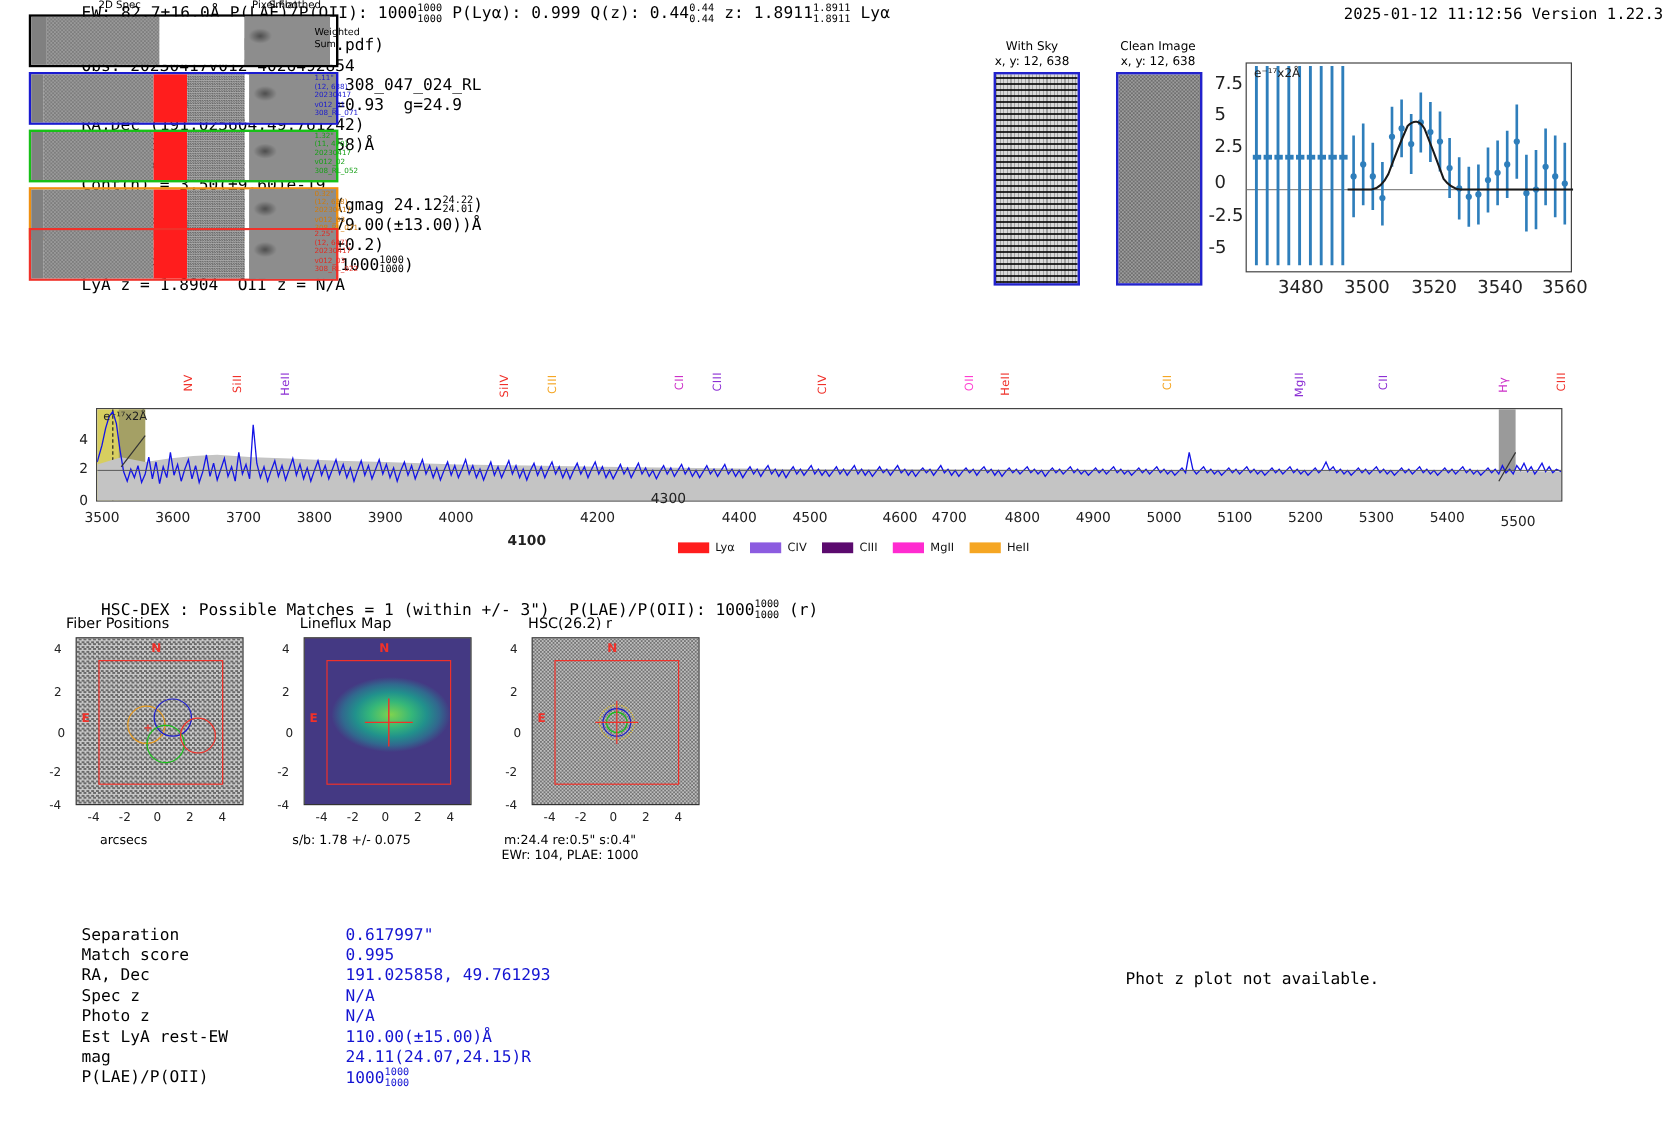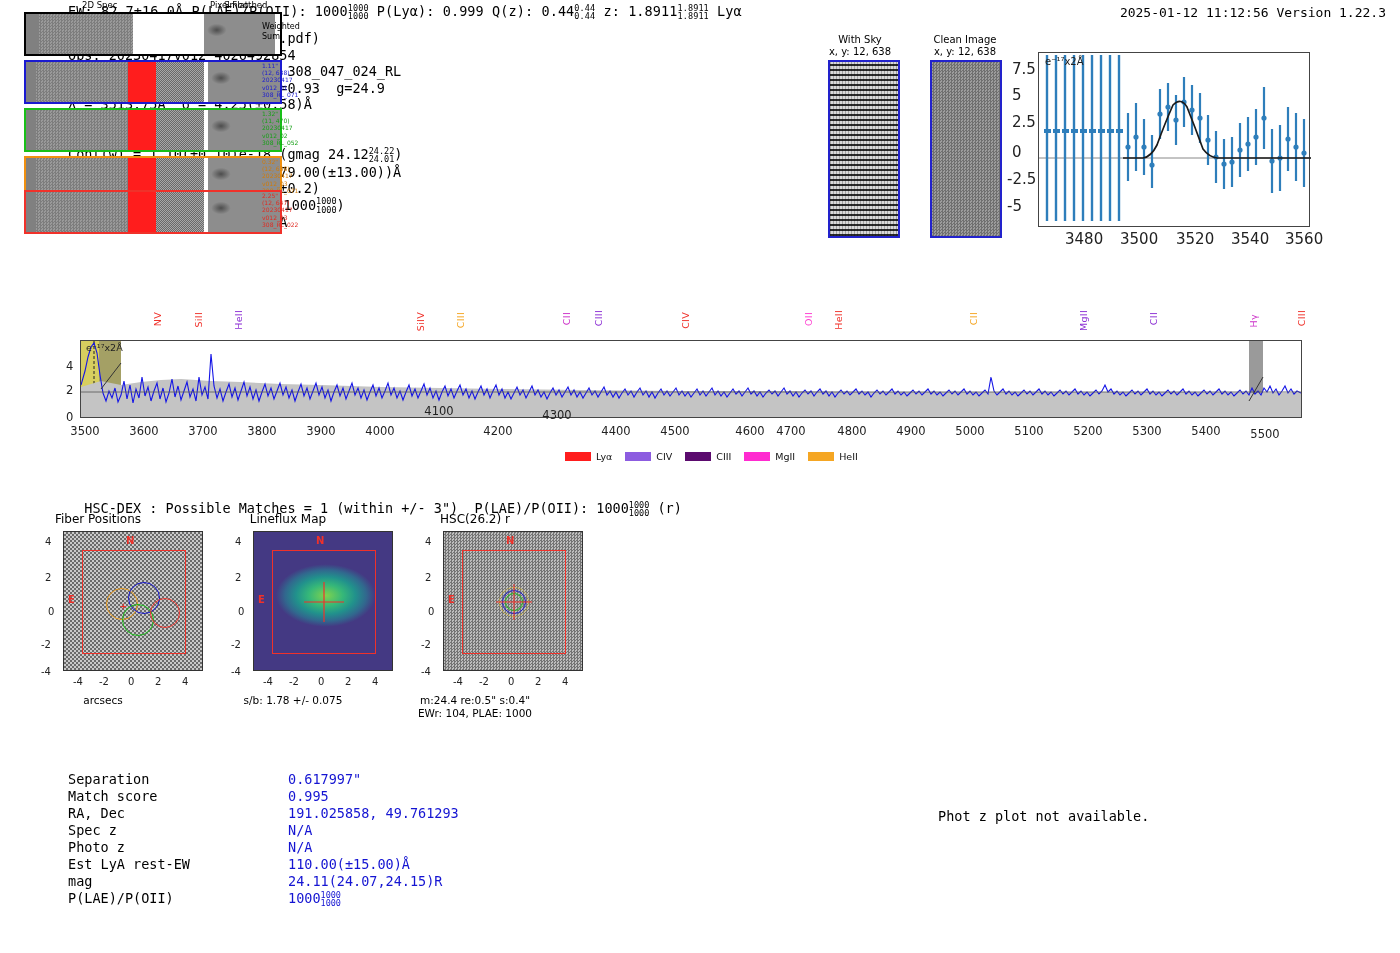--- a/index.html
+++ b/index.html
@@ -121,20 +121,21 @@
   <span>z: 1.8911</span><span class="fracbox"><span>1.8911</span><br><span>1.8911</span></span><span> </span>
   <span>Lyα</span>
 </div>
 <div class="abs mono" id="datestamp">2025-01-12 11:12:56  Version 1.22.3</div>
 
 <div class="abs mono" id="info-block">
   <div>ID: 4026492854 (4026492854.pdf)</div>
   <div>Obs: 20230417v012_4026492854</div>
   <div>Primary Spec_Slot_IFU_AMP: 308_047_024_RL</div>
   <div>F=1.7"  T=0.148  N=1.08  A=0.93  g=24.9</div>
+  <div>RA,Dec (191.025604,49.761242)</div>
   <div>λ = 3513.75Å  σ = 4.25(±0.58)Å</div>
   <div>LineFlux = 2.50(±0.33)e-16</div>
   <div>Cont(n) = 3.50(±9.60)e-19</div>
   <div><span>Cont(w) = 1.10(±0.10)e-18 (gmag 24.12</span><span class="fracbox"><span>24.22</span><br><span>24.01</span></span><span>)</span></div>
   <div>EWr = 250.00(±670.00) (w: 79.00(±13.00))Å</div>
   <div>S/N = 4.9(±0.7)  χ² = 2.3(±0.2)</div>
   <div><span>P(LAE)/P(OII): 1000</span><span class="fracbox"><span>1000</span><br><span>1000</span></span><span> (w: 1000</span><span class="fracbox"><span>1000</span><br><span>1000</span></span><span>)</span></div>
   <div>LyA z = 1.8904  OII z = N/A</div>
 </div>
 
@@ -433,21 +434,21 @@
   <span style="left:66px; top:390px;">2</span>
   <span style="left:66px; top:417px;">0</span>
 </div>
 <div id="spec-xticks">
   <span style="left:85px;   top:424px;">3500</span>
   <span style="left:144px;  top:424px;">3600</span>
   <span style="left:203px;  top:424px;text-align:center;">3700</span>
   <span style="left:262px;  top:424px;">3800</span>
   <span style="left:321px;  top:424px;text-align:center;">3900</span>
   <span style="left:380px;  top:424px;">4000</span>
-  <span style="left:439px;  top:404px;">4100</span>
+  <span style="left:439px;  top:443px;font-weight:bold;">4100</span>
   <span style="left:498px;  top:424px;">4200</span>
   <span style="left:557px;  top:408px;">4300</span>
   <span style="left:616px;  top:424px;">4400</span>
   <span style="left:675px;  top:424px;">4500</span>
   <span style="left:734px;  top:424px;margin-left:16px;">4600</span>
   <span style="left:791px;  top:424px;">4700</span>
   <span style="left:852px;  top:424px;">4800</span>
   <span style="left:911px;  top:424px;">4900</span>
   <span style="left:970px;  top:424px;">5000</span>
   <span style="left:1029px; top:424px;">5100</span>

